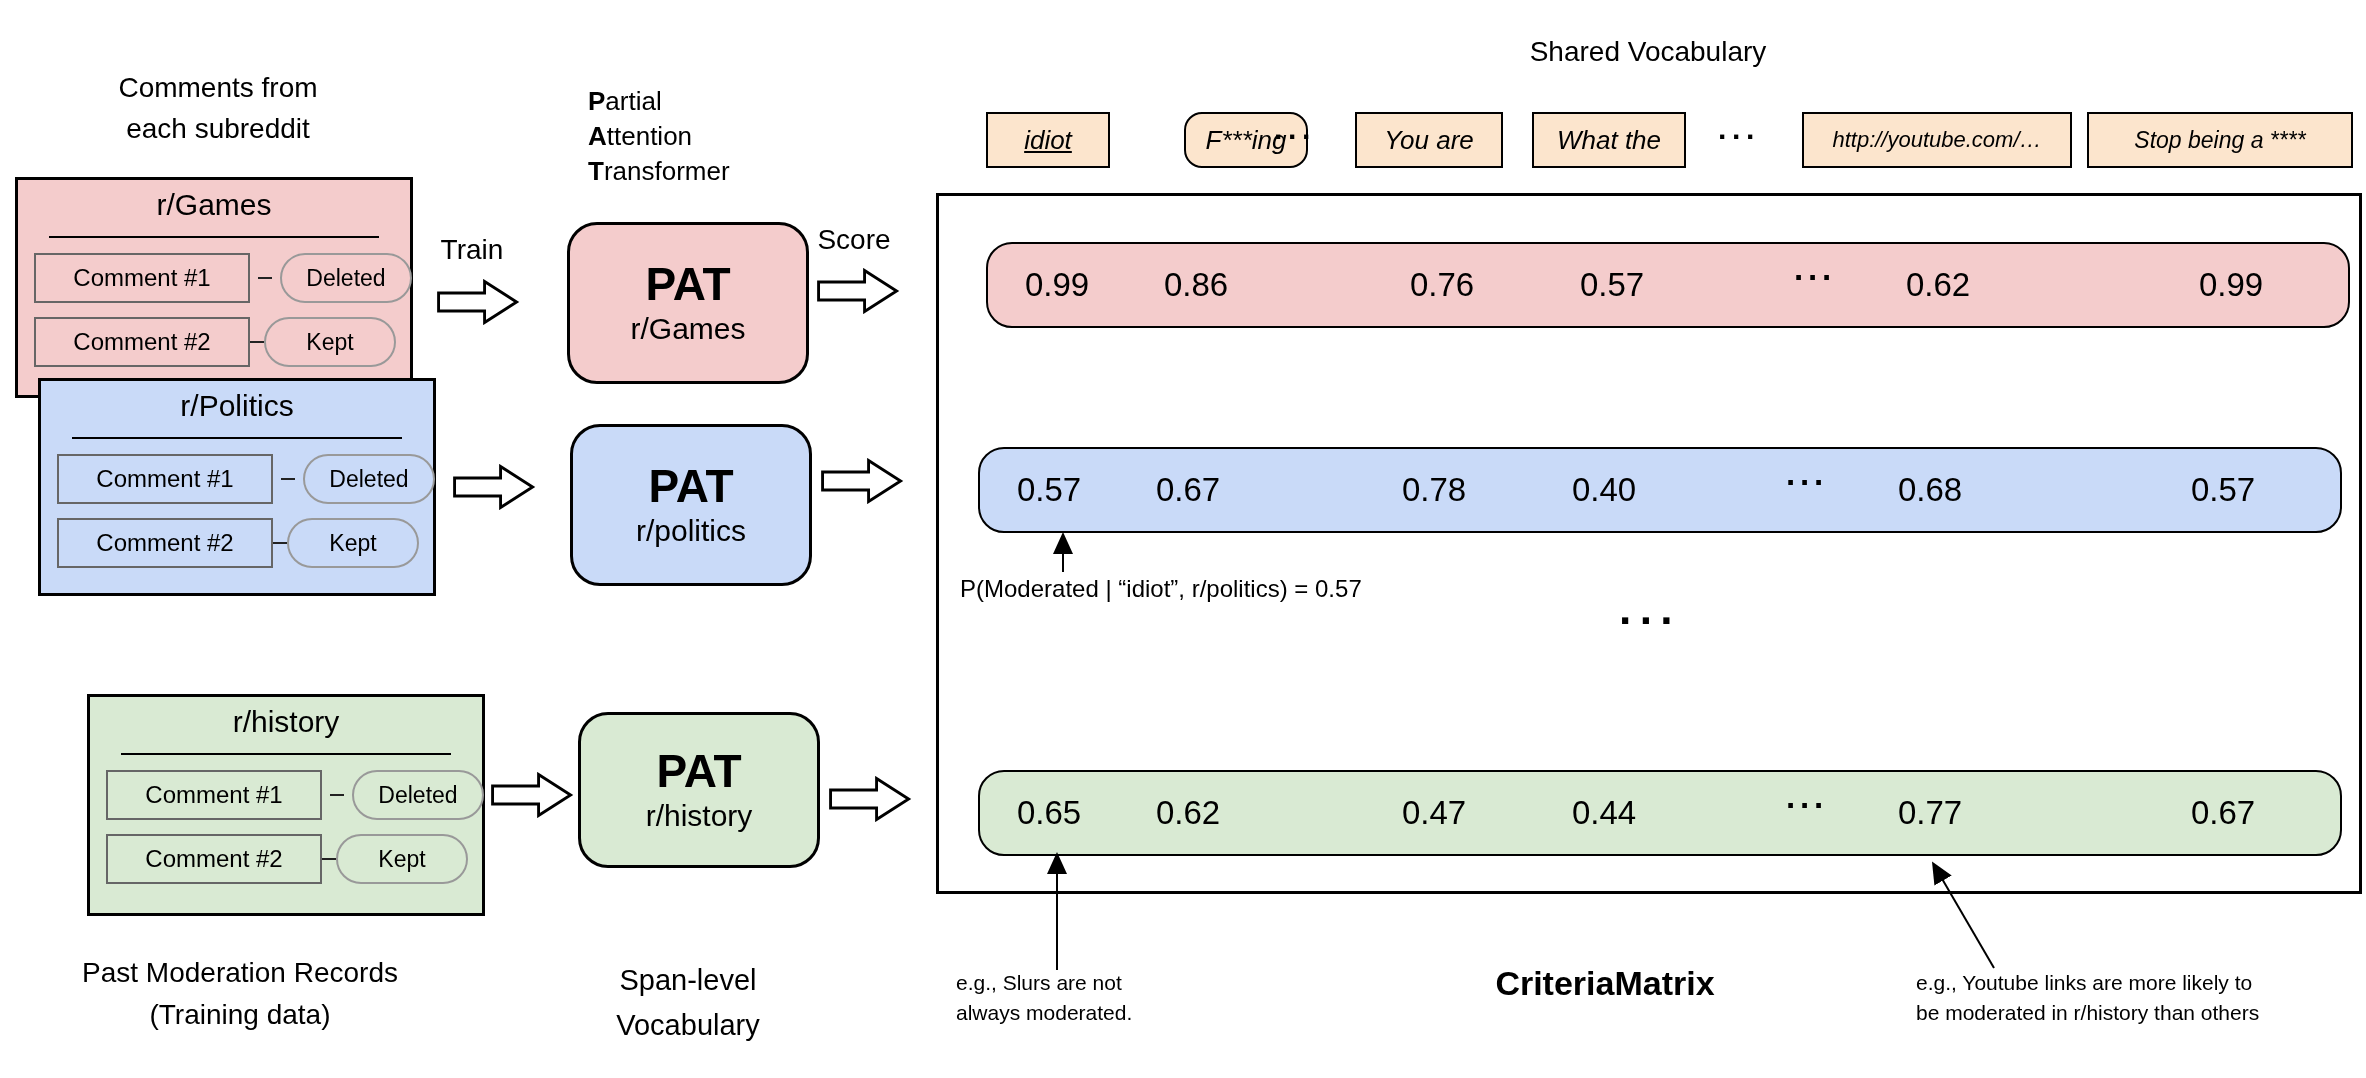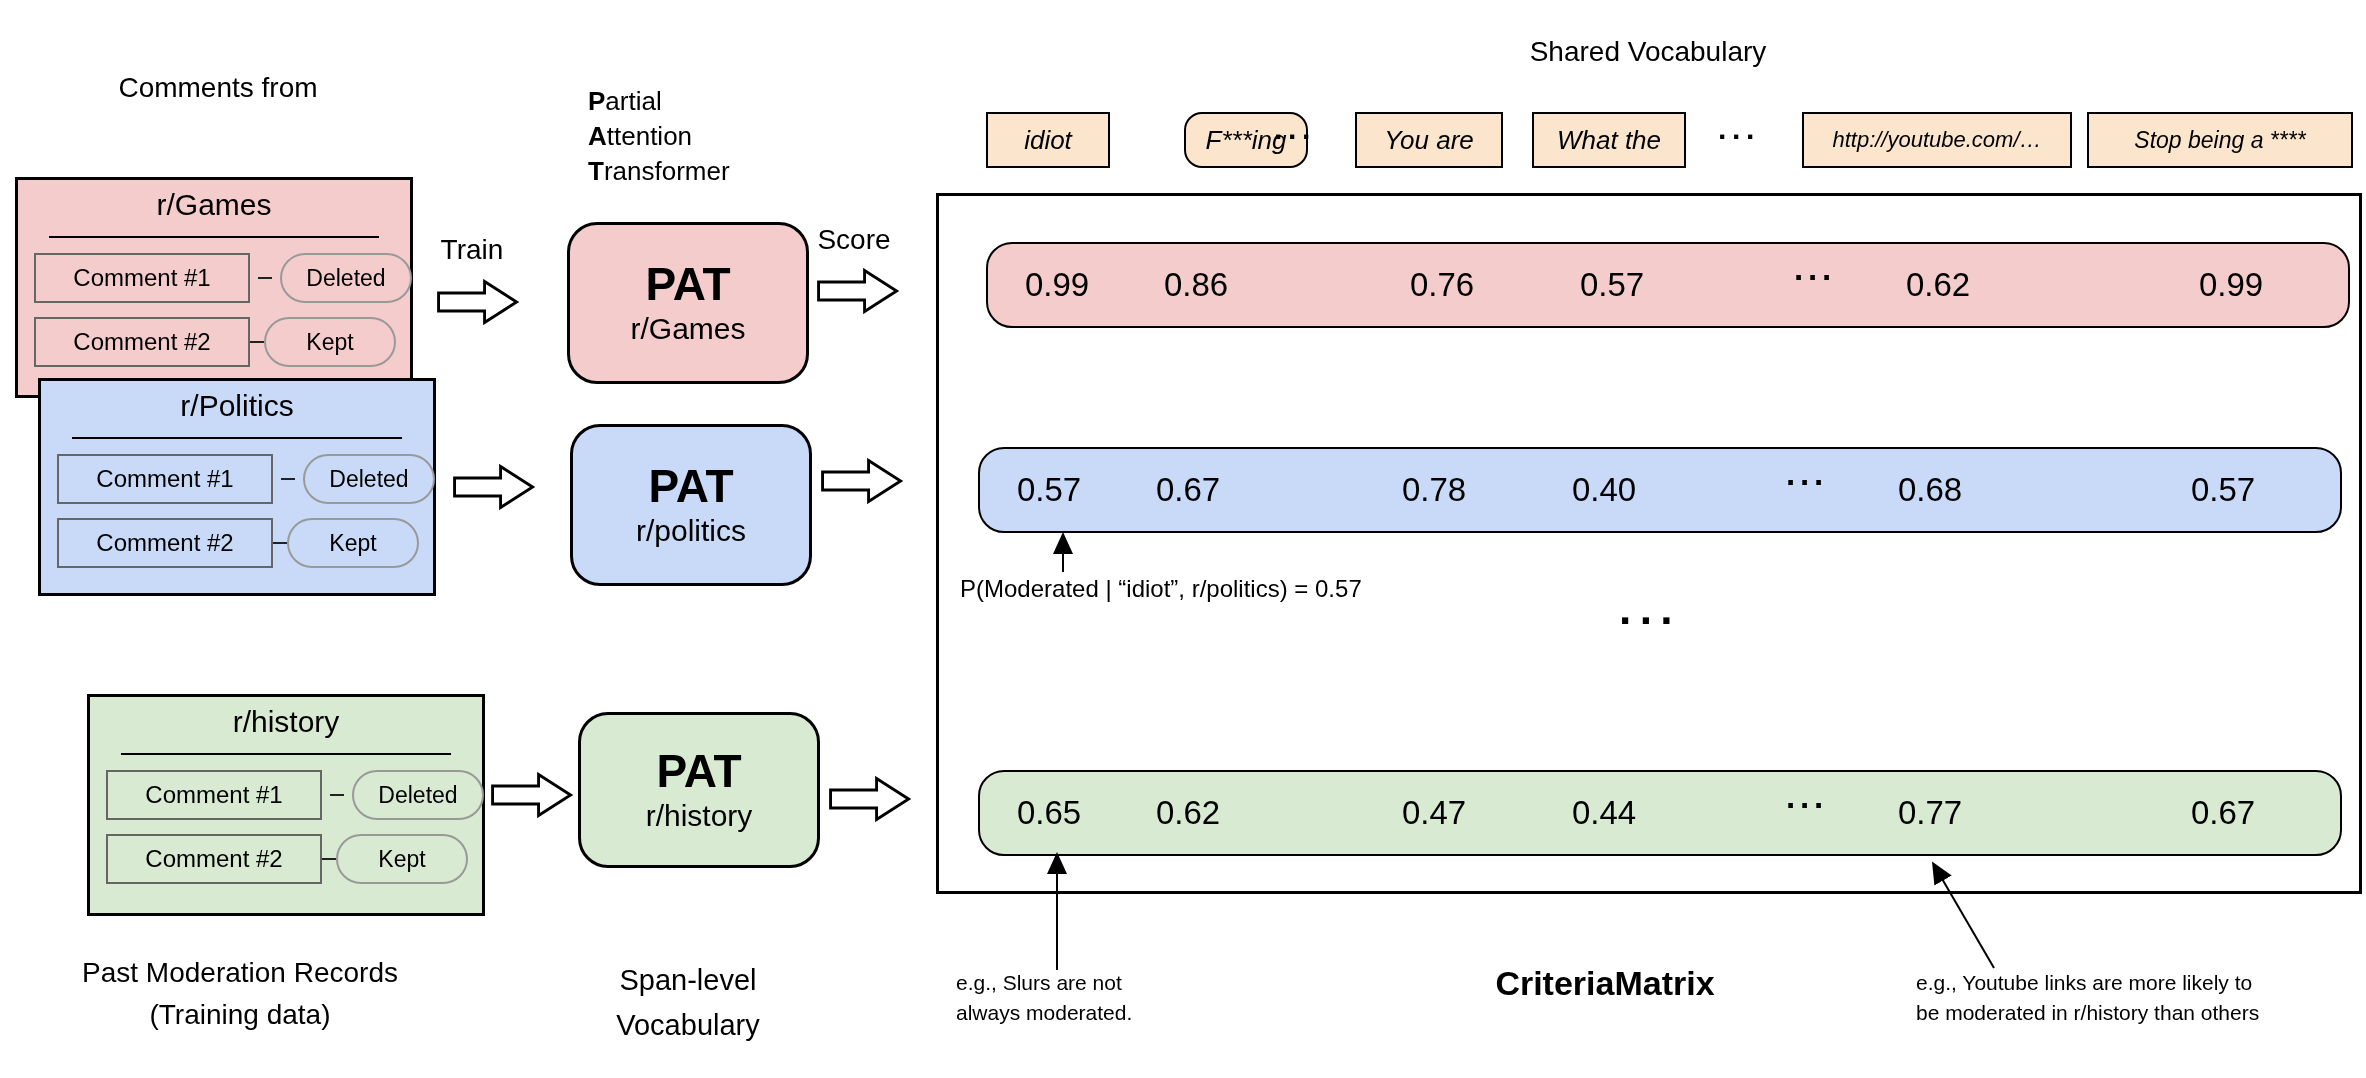--- a/index.html
+++ b/index.html
@@ -42,21 +42,21 @@
   .pat-sub{font-size:30px;line-height:1.25;}
 
   
   #train-label{left:424px;top:234px;width:96px;font-size:28px;}
   #score-label{left:804px;top:224px;width:100px;font-size:28px;}
   .barrow{position:absolute;}
 
   
   .token{border:2.5px solid #000;background:#fce5cd;display:flex;align-items:center;justify-content:center;
          font-style:italic;font-size:26px;top:112px;height:52px;}
-  #tok-0{left:986px;width:120px;}
+  #tok-0{left:986px;width:120px;text-decoration:underline;}
   #tok-1{left:1184px;width:120px;border-radius:18px;}
   #tok-2{left:1355px;width:144px;}
   #tok-3{left:1532px;width:150px;}
   #tok-4{left:1802px;width:266px;font-size:22px;}
   #tok-5{left:2087px;width:262px;font-size:23px;}
   .vdots{top:120px;width:70px;font-size:30px;font-weight:bold;letter-spacing:4px;text-align:center;}
   #vdots-1{left:1260px;} #vdots-2{left:1704px;}
 
   
   #matrix-frame{left:936px;top:193px;width:1420px;height:695px;border:3px solid #000;background:#fff;}
@@ -84,20 +84,21 @@
   <svg width="0" height="0" style="position:absolute">
     <defs>
       <marker id="ah" markerWidth="12" markerHeight="10" refX="9" refY="5" orient="auto">
         <polygon points="0,0 11,5 0,10" fill="#000"></polygon>
       </marker>
     </defs>
   </svg>
 
   <div class="abs hdr center" id="comments-header">
     <div>Comments from</div>
+    <div>each subreddit</div>
   </div>
 
   <div class="abs sub-box" id="box-games">
     <div class="sub-title">r/Games</div>
     <div class="sub-underline"></div>
     <div class="comment-row row-1">
       <div class="comment-rect">Comment #1</div>
       <div class="connector"></div>
       <div class="status-pill">Deleted</div>
     </div>

